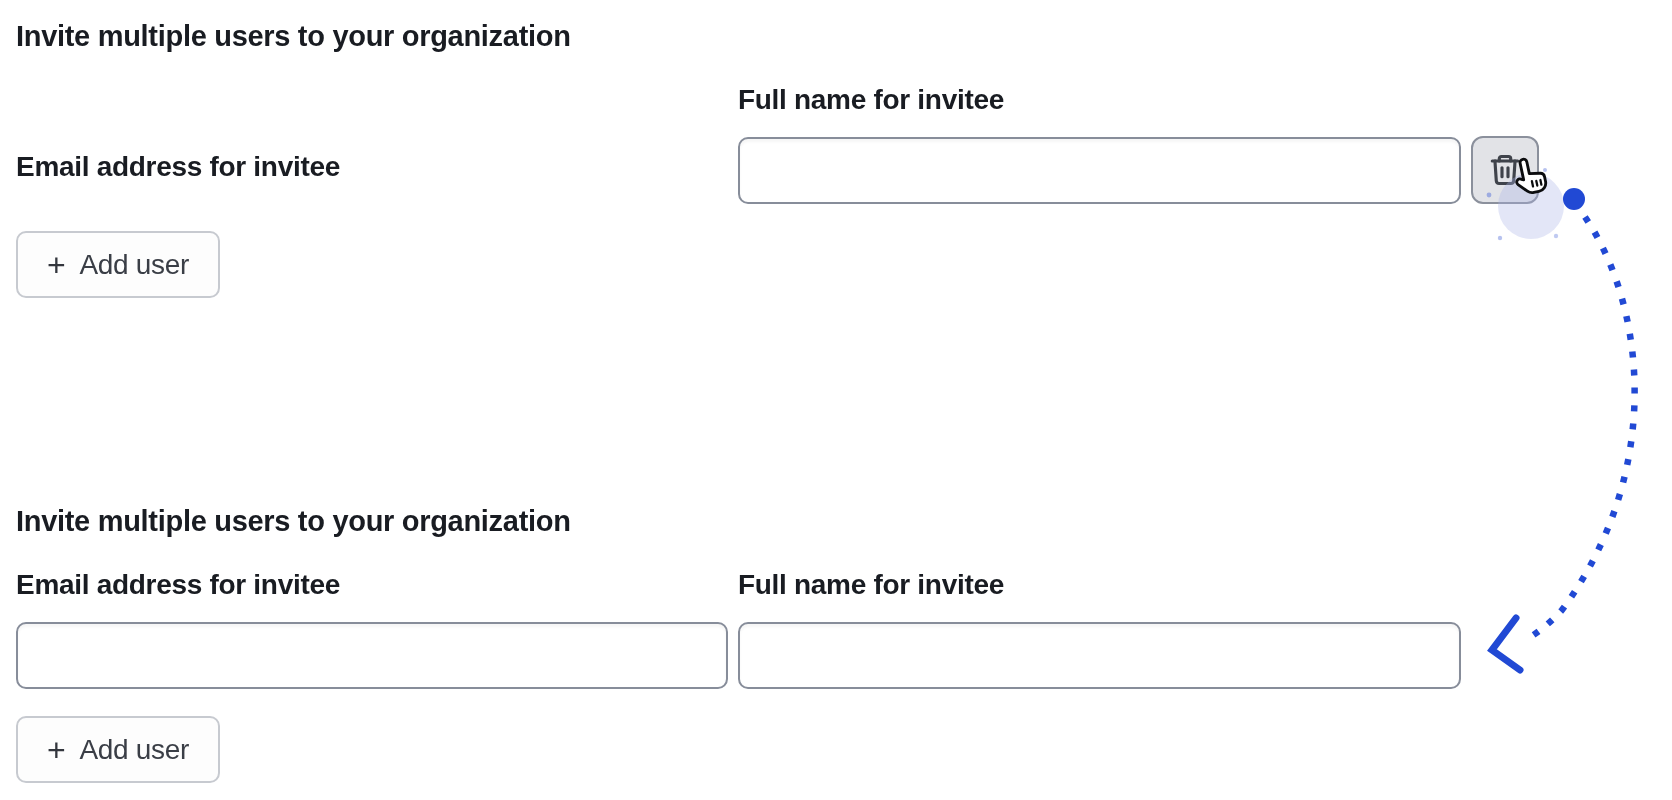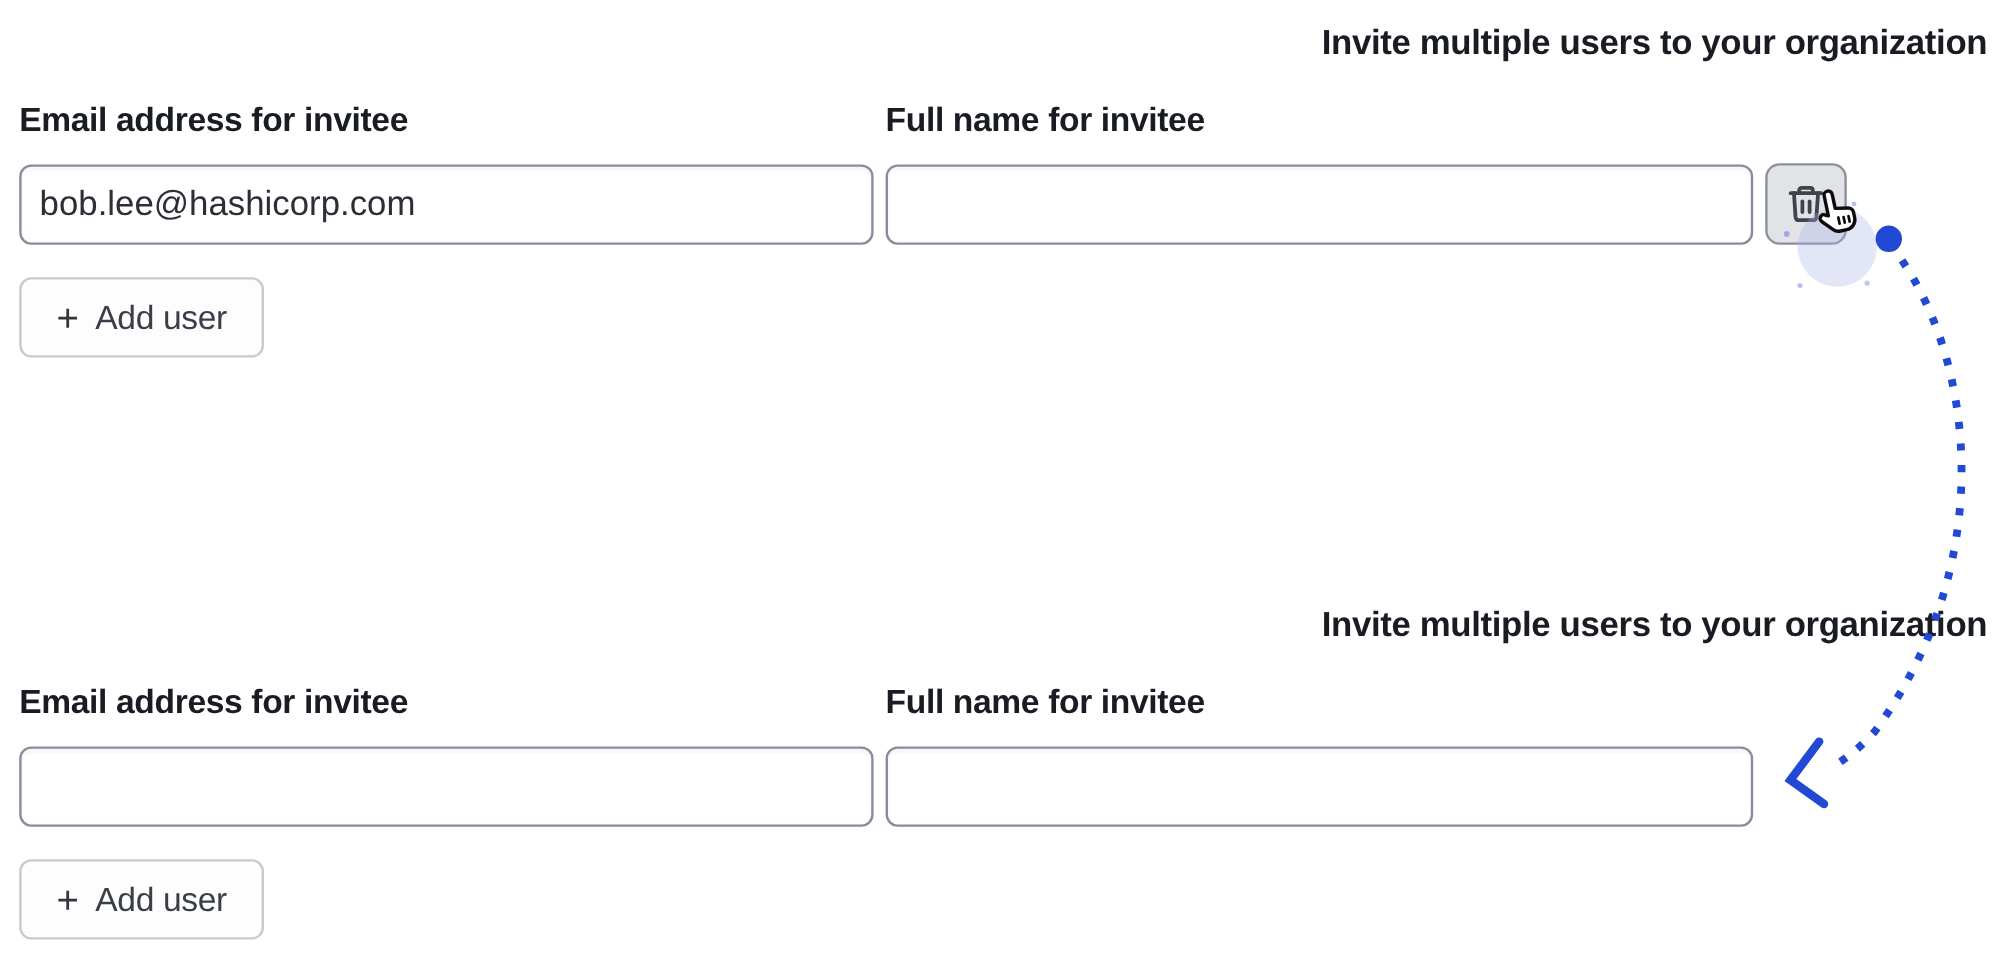--- a/index.html
+++ b/index.html
@@ -4,21 +4,21 @@
 <style>
   html,body{margin:0;padding:0;}
   body{
     width:1672px;height:800px;position:relative;overflow:hidden;
     background:#ffffff;color:#1d2026;
     font-family:"Liberation Sans", sans-serif;
     letter-spacing:-0.3px;
   }
   .page{position:absolute;left:16px;top:18px;width:1640px;}
   .section-heading{
-    font-size:29px;font-weight:700;line-height:36px;color:#191c22;text-align:right;
+    font-size:29px;font-weight:700;line-height:36px;color:#191c22;
   }
   .fields-row{display:flex;align-items:flex-end;margin-top:30px;}
   .field-col{display:flex;flex-direction:column;}
   .col-email{width:712px;}
   .col-name{width:723px;margin-left:10px;}
   .field-label{
     font-size:28px;font-weight:700;line-height:32px;color:#191c22;
     margin-bottom:21px;
   }
   .text-input{
@@ -51,21 +51,20 @@
 <body>
 
 <div class="page">
 
   <section>
     <div class="section-heading">Invite multiple users to your organization</div>
 
     <div class="fields-row">
       <div class="field-col col-email">
         <label class="field-label">Email address for invitee</label>
-        <input class="text-input" type="text" value="bob.lee@hashicorp.com" style="">
       </div>
 
       <div class="field-col col-name">
         <label class="field-label">Full name for invitee</label>
         <input class="text-input" type="text" value="" style="">
       </div>
 
       <button class="trash-btn">
         <span style="display:flex;">
           <svg width="36" height="36" viewBox="0 0 24 24" fill="none" stroke="#3f434b" stroke-width="2.1" stroke-linecap="round" stroke-linejoin="round">

